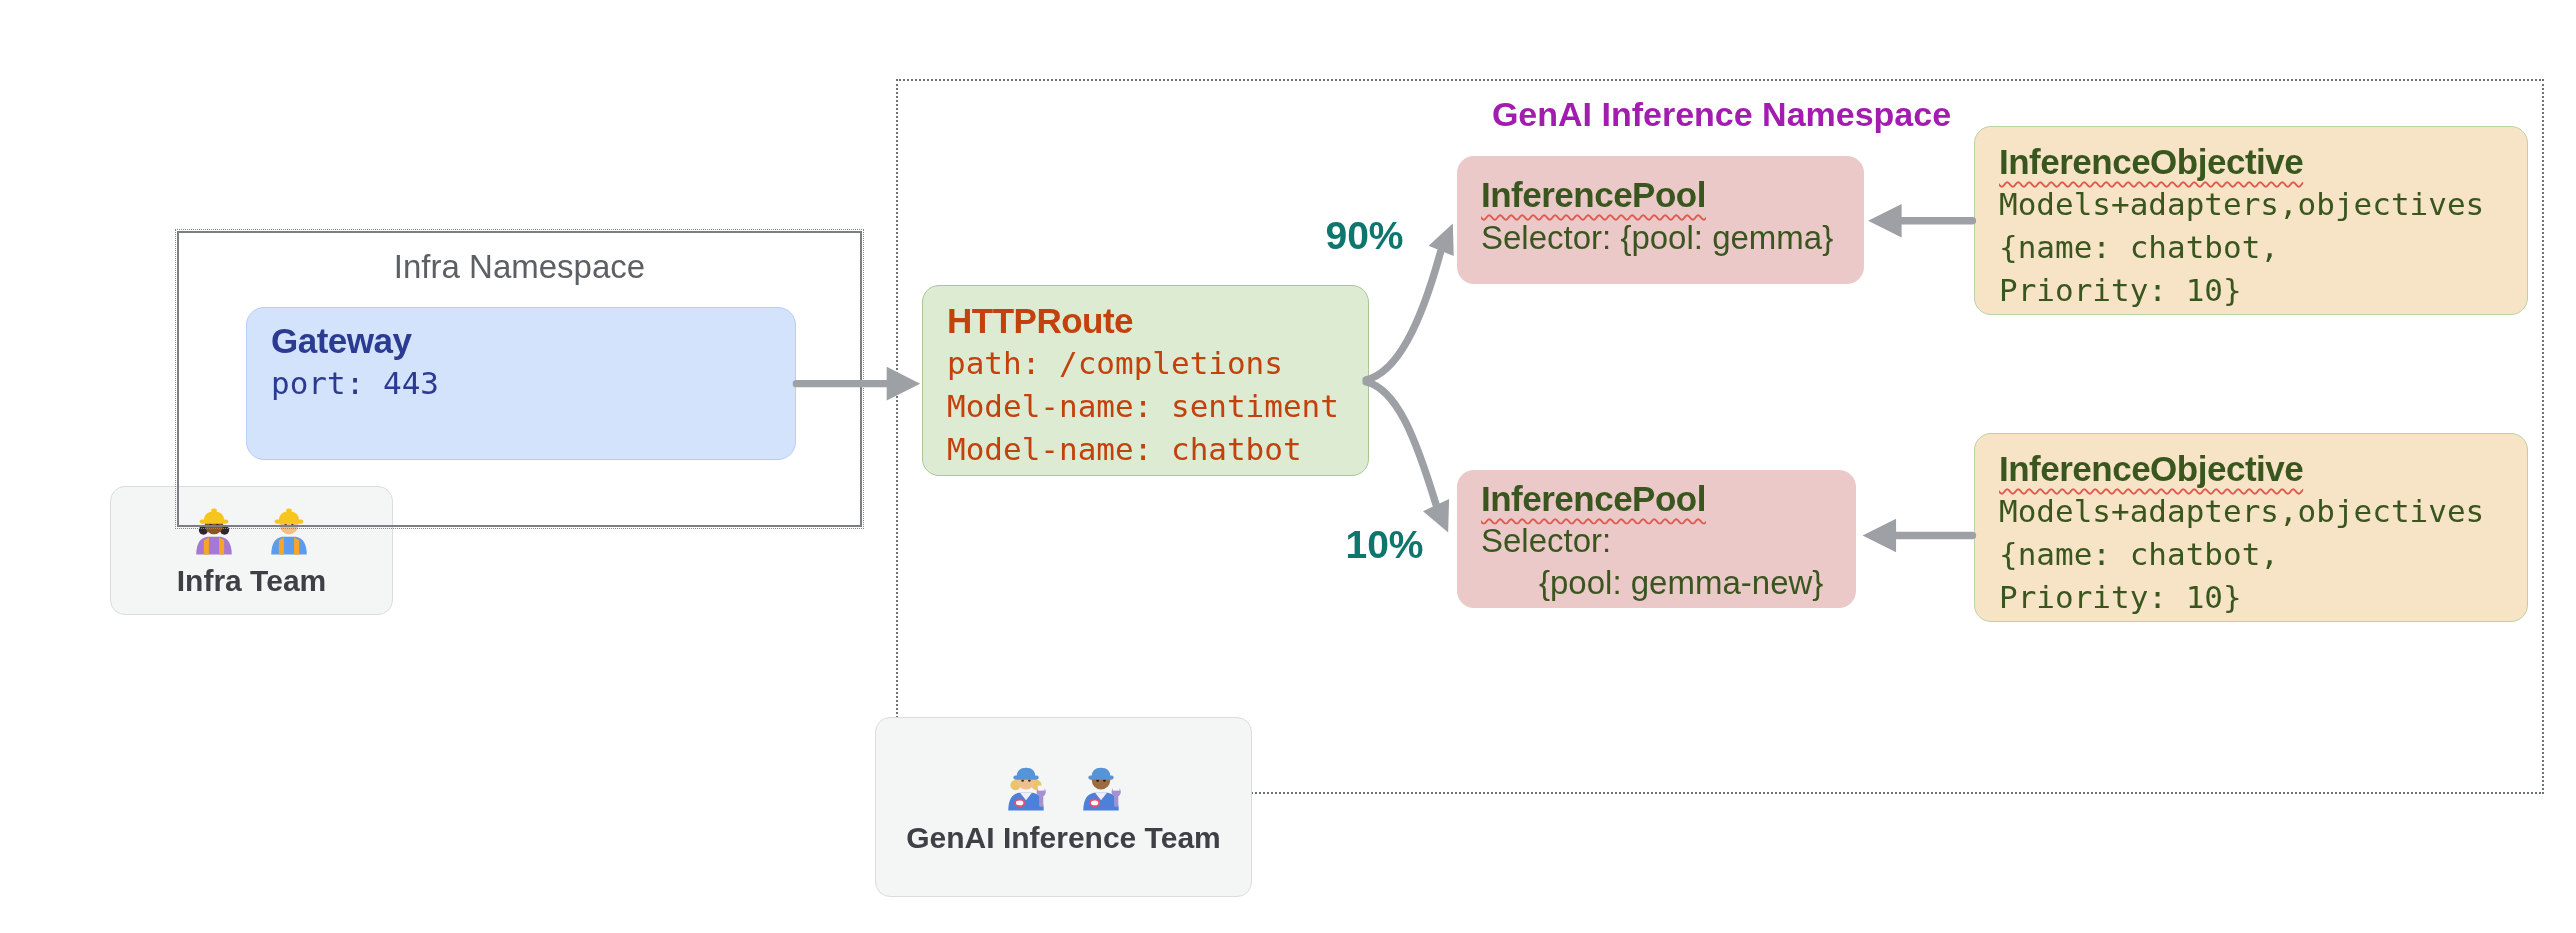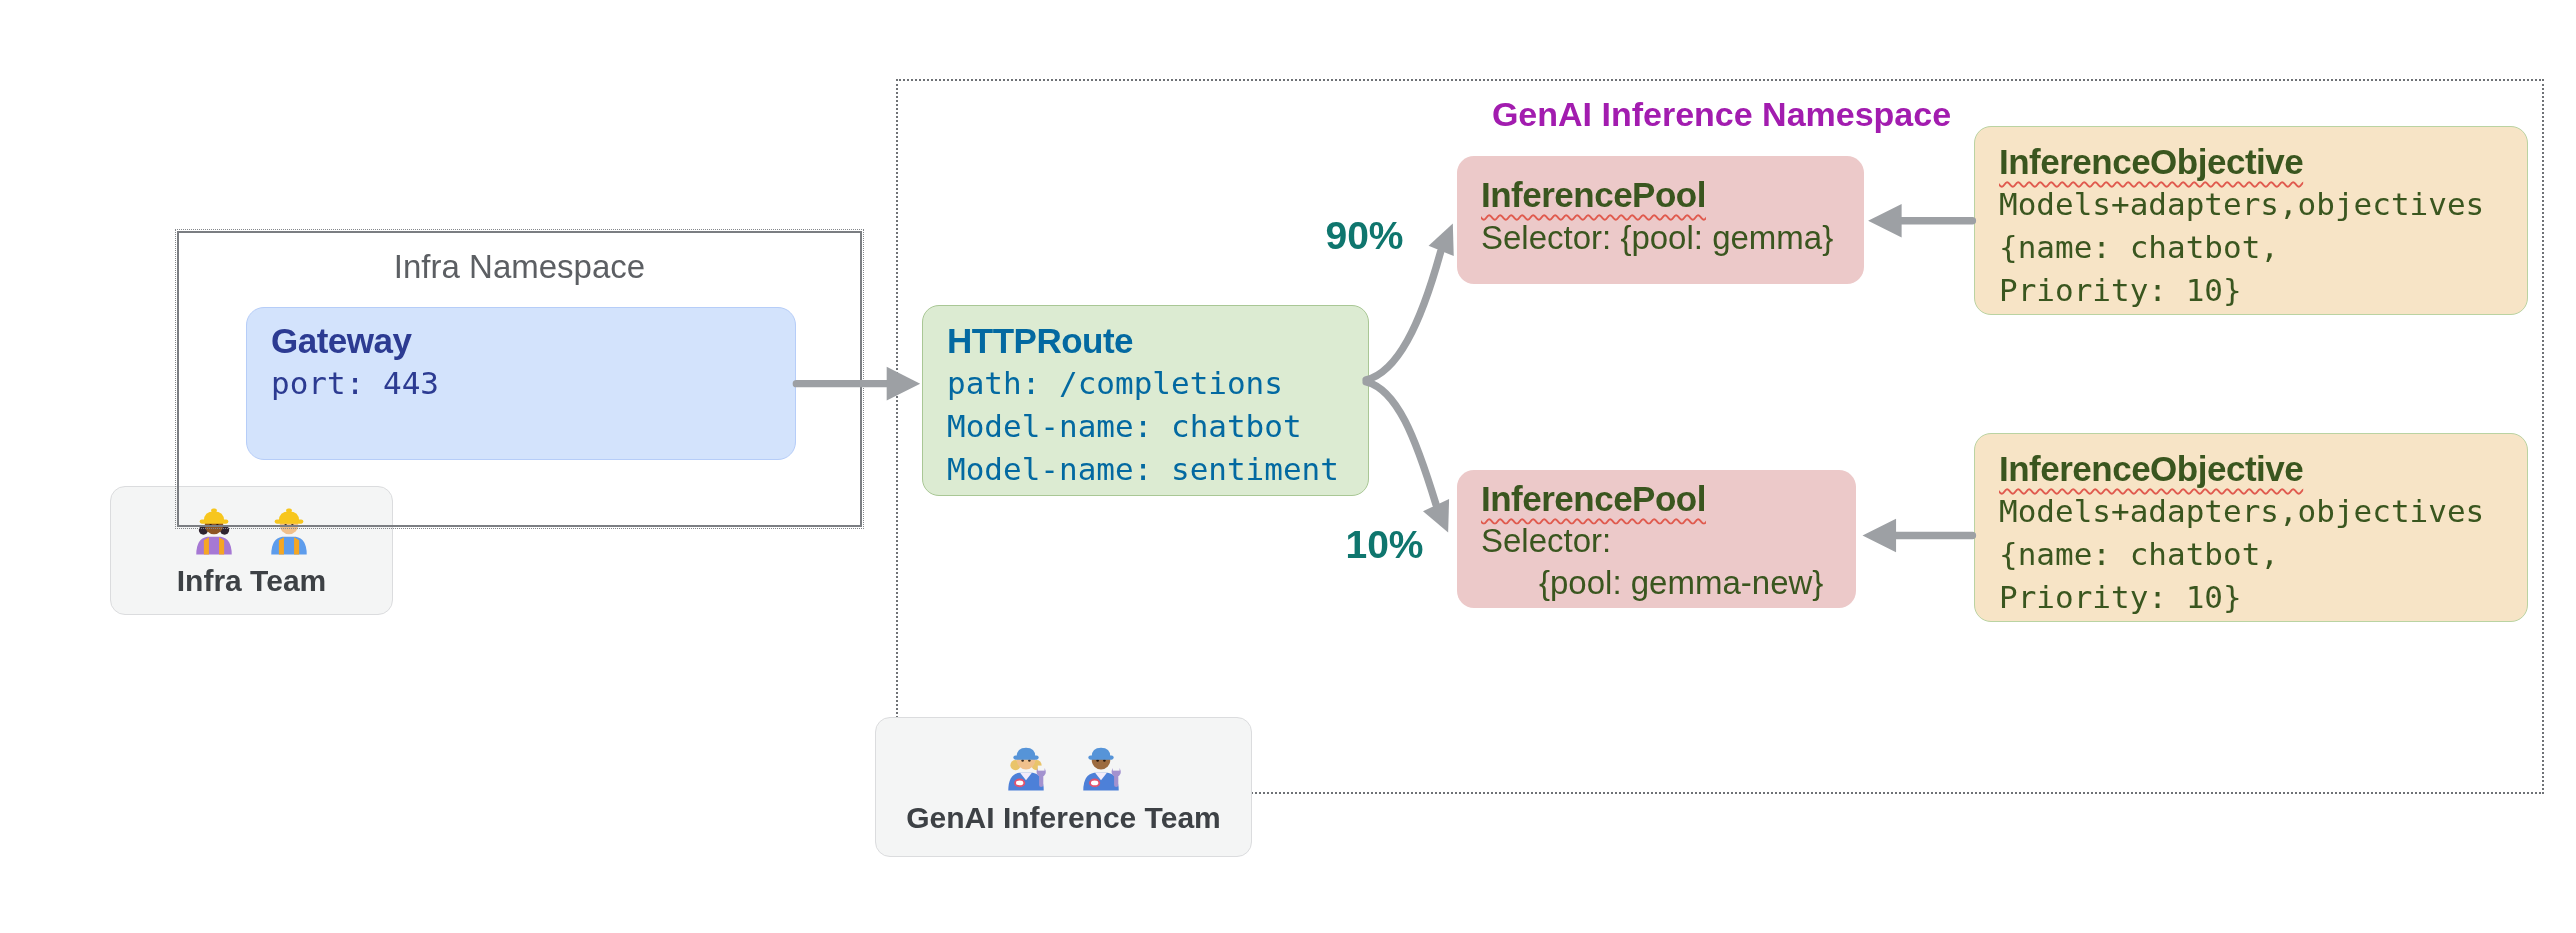--- a/index.html
+++ b/index.html
@@ -61,21 +61,21 @@
     font-size: 31px;
     white-space: nowrap;
   }
   .sansline {
     font-size: 33px;
     white-space: nowrap;
   }
   .indent { padding-left: 58px; }
 
   .gateway   { background: #d3e3fc; border: 1.9px solid #b6cdf8; color: #2c3b92; }
-  .httproute { background: #dcebd2; border: 1.9px solid #a9c795; color: #0369a1; margin-top: 20px; }
+  .httproute { background: #dcebd2; border: 1.9px solid #a9c795; color: #c2410c; }
   .pool      { background: #ecc9c9; color: #3a561f; }
   .objective { background: #f7e4c6; border: 1.9px solid #bad3a2; color: #3a561f; }
 
   
   .team {
     background: #f4f5f5;
     border: 1.9px solid #dbdcde;
     border-radius: 15px;
     display: flex;
     flex-direction: column;
@@ -156,22 +156,22 @@
     <div class="title">Gateway</div>
     <div class="mono">port: 443</div>
   </div>
 
   <div class="ns-dotted abs" style="left:896px; top:79px; width:1648px; height:715px;"></div>
   <div class="ns-title semibold abs" style="left:1442px; top:95px; width:559px;">GenAI Inference Namespace</div>
 
   <div class="rbox httproute abs" style="left:922px; top:285px; width:447px; height:191px; padding-top:13px;">
     <div class="title">HTTPRoute</div>
     <div class="mono">path: /completions</div>
+    <div class="mono">Model-name: sentiment</div>
     <div class="mono">Model-name: chatbot</div>
-    <div class="mono">Model-name: sentiment</div>
   </div>
 
   <div class="pct abs" style="left:1304px; top:214px; width:121px;">90%</div>
   <div class="pct abs" style="left:1324px; top:523px; width:121px;">10%</div>
 
   <div class="rbox pool abs" style="left:1457px; top:156px; width:407px; height:128px; padding-top:17px;">
     <div class="title squiggle">InferencePool</div>
     <div class="sansline">Selector: {pool: gemma}</div>
   </div>
 
@@ -188,21 +188,21 @@
     <div class="mono">Priority: 10}</div>
   </div>
 
   <div class="rbox objective abs" style="left:1974px; top:433px; width:554px; height:189px; padding-top:13px;">
     <div class="title squiggle">InferenceObjective</div>
     <div class="mono">Models+adapters,objectives</div>
     <div class="mono">{name: chatbot,</div>
     <div class="mono">Priority: 10}</div>
   </div>
 
-  <div class="team abs" style="left:875px; top:717px; width:377px; height:140px; z-index:3;">
+  <div class="team abs" style="left:875px; top:717px; width:377px; height:180px; z-index:3;">
     <div class="icons">
       <svg viewBox="0 0 64 64">
         <circle cx="19.5" cy="31" r="6" fill="#e9c46a"></circle>
         <circle cx="44.5" cy="31" r="6" fill="#e9c46a"></circle>
         <path d="M11 61 Q11 42 24 40 L40 40 Q53 42 53 61 Z" fill="#4d80d8"></path>
         <path d="M25 40 L32 49 L39 40 Z" fill="#f3ecfa"></path>
         <ellipse cx="24.5" cy="52" rx="5.5" ry="4" fill="#ffffff" stroke="#e2526e" stroke-width="2.2"></ellipse>
         <g fill="#a392cf">
           <circle cx="50" cy="39" r="5.5"></circle>
           <rect x="46" y="31.5" width="8" height="6" fill="#f4f5f5"></rect>

